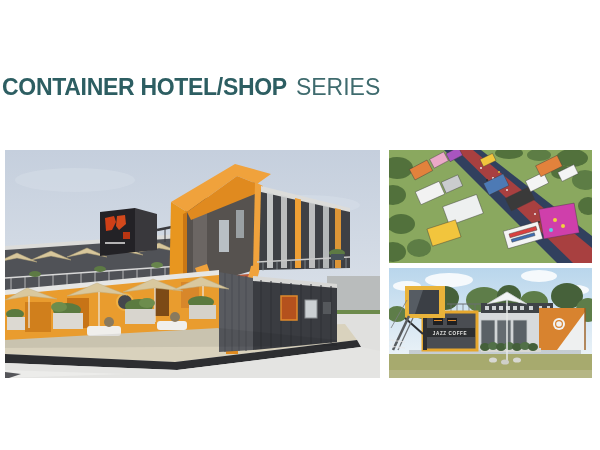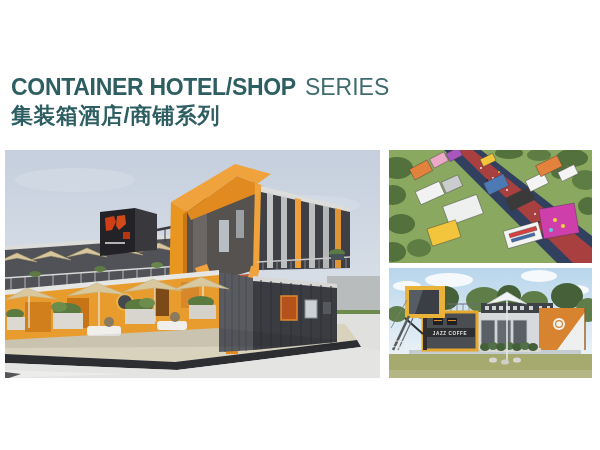--- a/index.html
+++ b/index.html
@@ -6,41 +6,40 @@
     --teal:#2d5e62; --teal-light:#3f6b6e; --orange:#f0a23c; --orange-deep:#e08a1f;
     --container-dark:#3e4045; --sky:#c6d0de; --page-bg:#ffffff;
   }
   *{margin:0;padding:0;box-sizing:border-box;}
   html,body{width:600px;height:450px;}
   body{
     background:var(--page-bg);
     font-family:"Liberation Sans","DejaVu Sans",sans-serif;
     position:relative;overflow:hidden;
   }
-  .header{position:absolute;left:11px;top:76px;}
+  .header{position:absolute;left:2px;top:76px;}
   .title-line{white-space:nowrap;line-height:1;}
   .title-en{font-size:23px;font-weight:700;letter-spacing:-0.3px;color:var(--teal);}
   .title-series{font-size:23px;font-weight:400;color:var(--teal-light);margin-left:9px;}
   .title-zh{font-size:22px;font-weight:700;letter-spacing:0.5px;color:var(--teal);margin-top:4px;line-height:1.2;}
   .figure{position:absolute;overflow:hidden;background:#dfe5ec;}
   .figure svg{display:block;width:100%;height:100%;}
   .img-main{left:5px;top:150px;width:375px;height:228px;}
   .img-tr{left:389px;top:150px;width:203px;height:113px;}
   .img-br{left:389px;top:268px;width:203px;height:110px;}
   .f-orange{fill:var(--orange);} .f-orange-deep{fill:var(--orange-deep);}
   .f-dark{fill:var(--container-dark);}
 </style>
 </head>
 <body>
 
 <div class="header">
   <div class="title-line">
     <span class="title-en">CONTAINER HOTEL/SHOP</span><span class="title-series">SERIES</span>
   </div>
-  <div class="title-zh">集装箱酒店/商铺系列</div>
 </div>
 
 <div class="figure img-main">
 <svg viewBox="0 0 375 228" preserveAspectRatio="none">
   <defs>
     <linearGradient id="skyG" x1="0" y1="0" x2="0" y2="1">
       <stop offset="0" stop-color="#c5cfdd"></stop>
           <stop offset="1" stop-color="#e3e8ee"></stop>
     </linearGradient>
   </defs>

